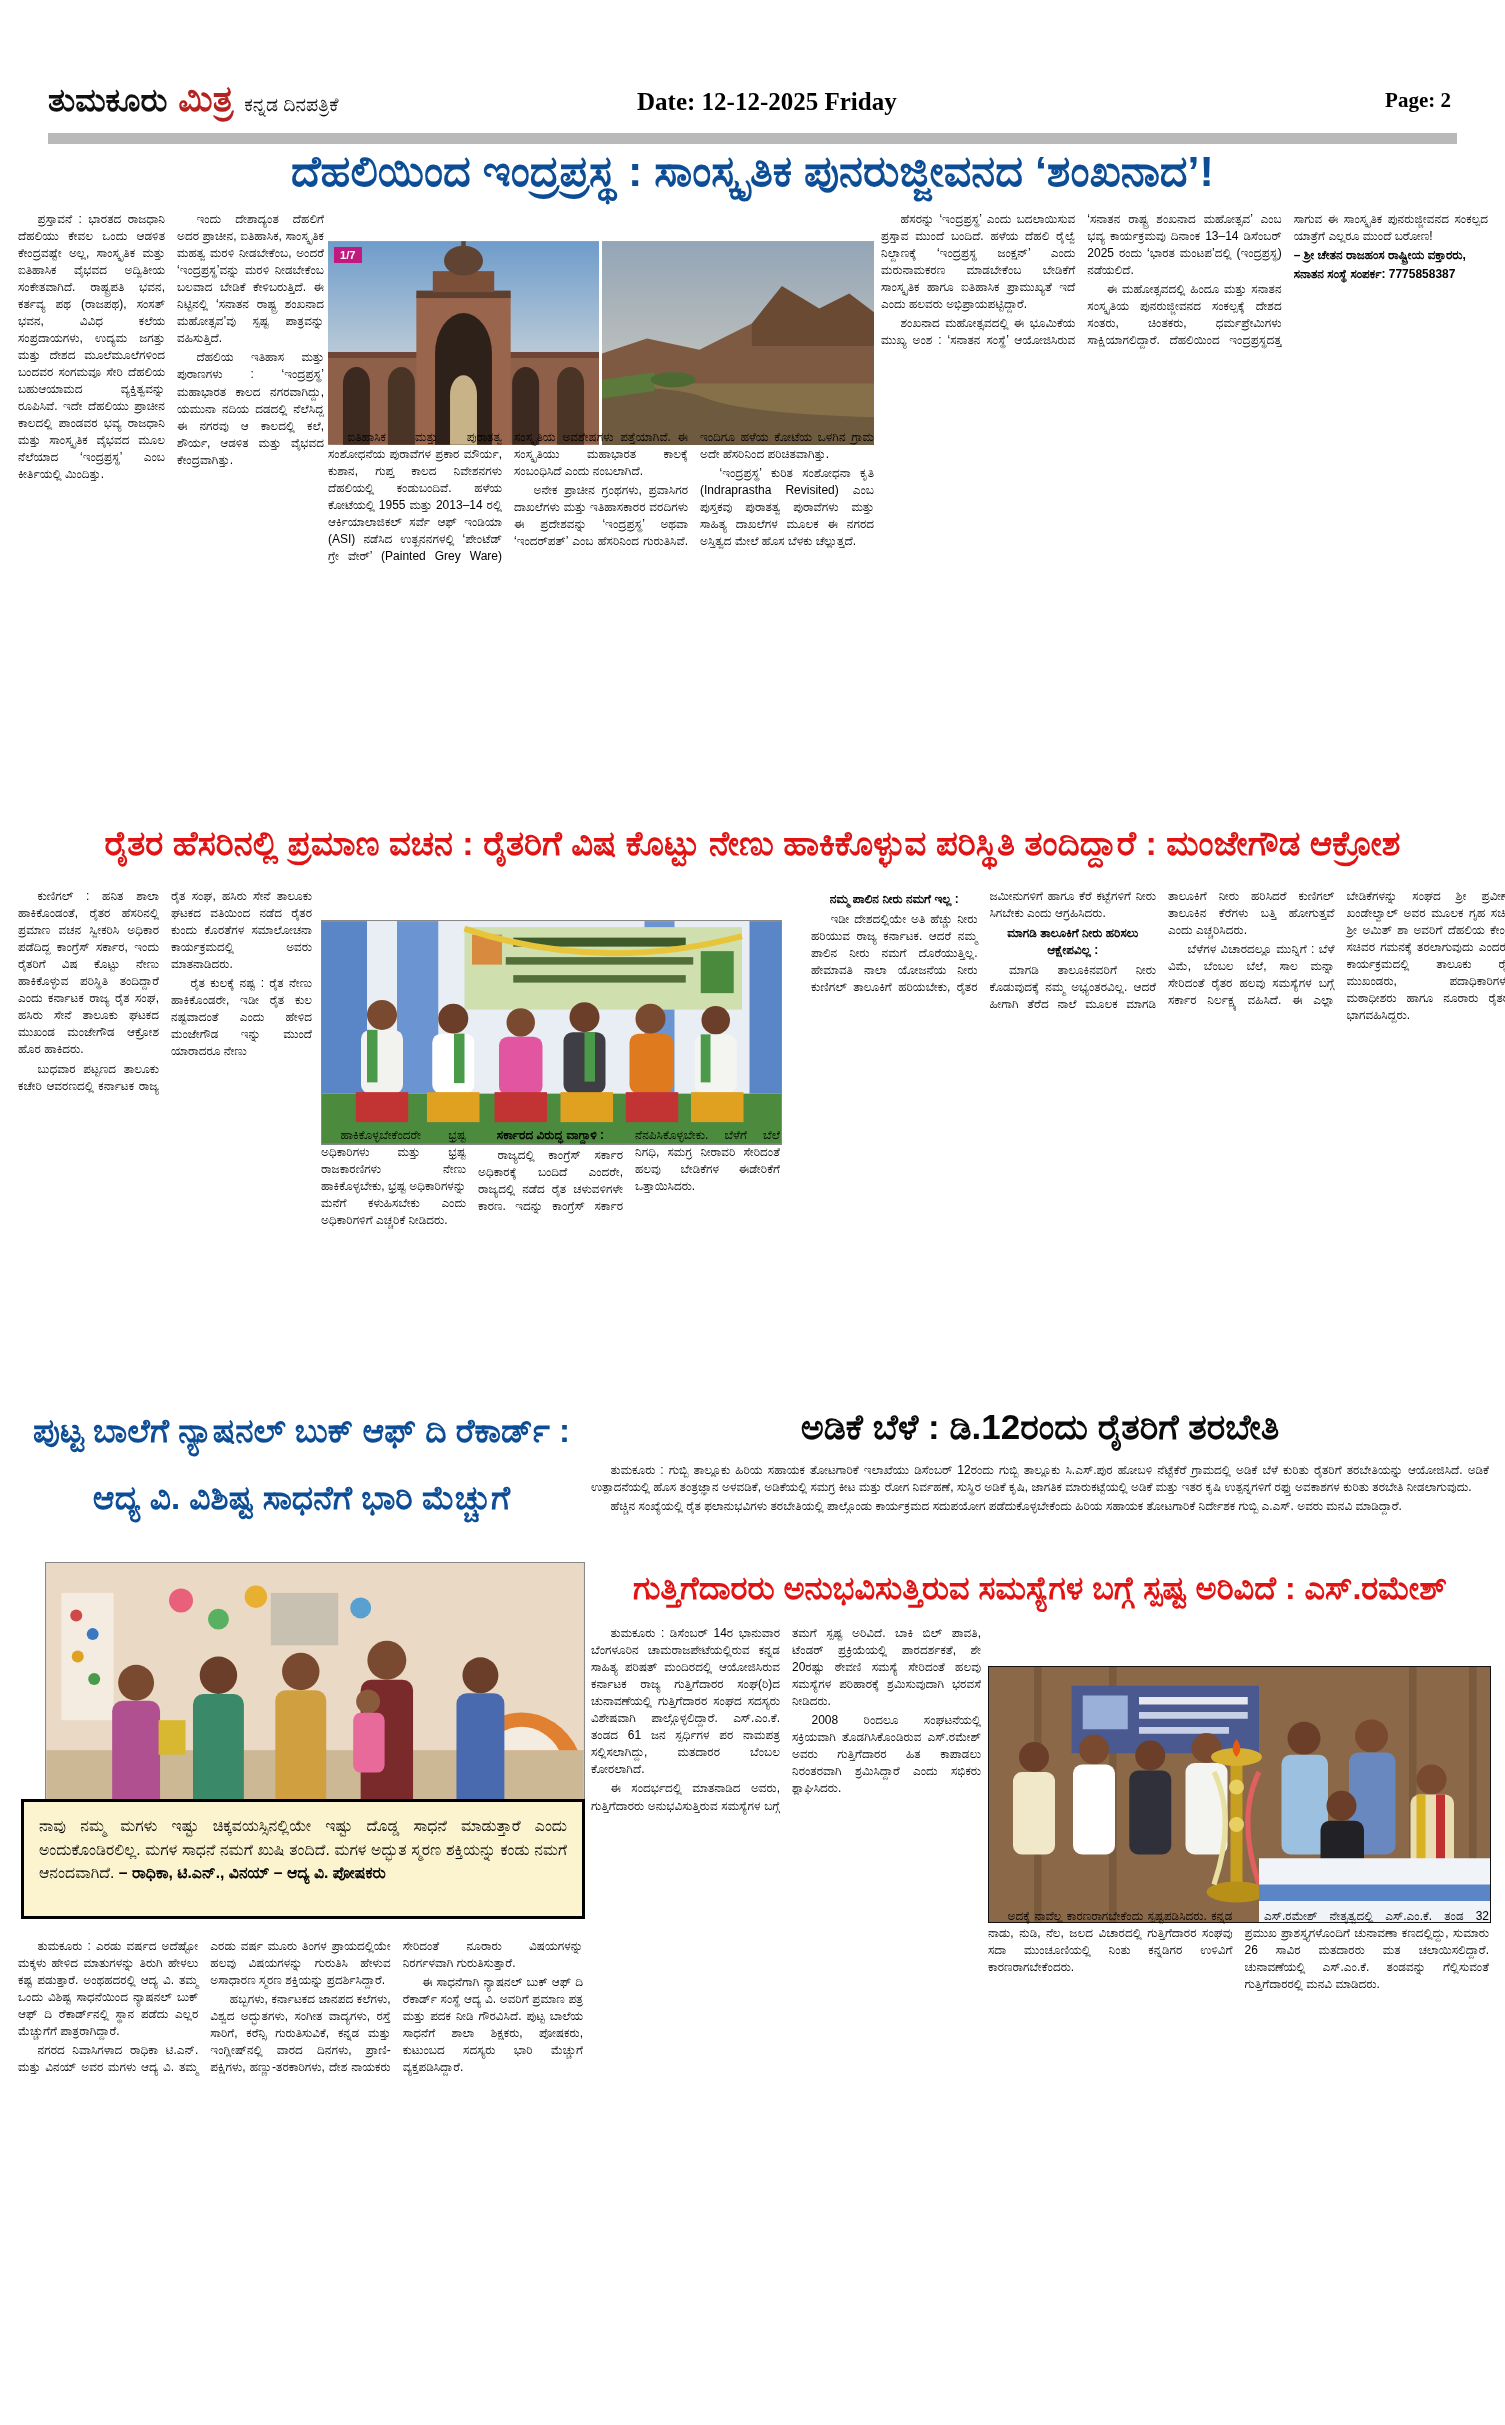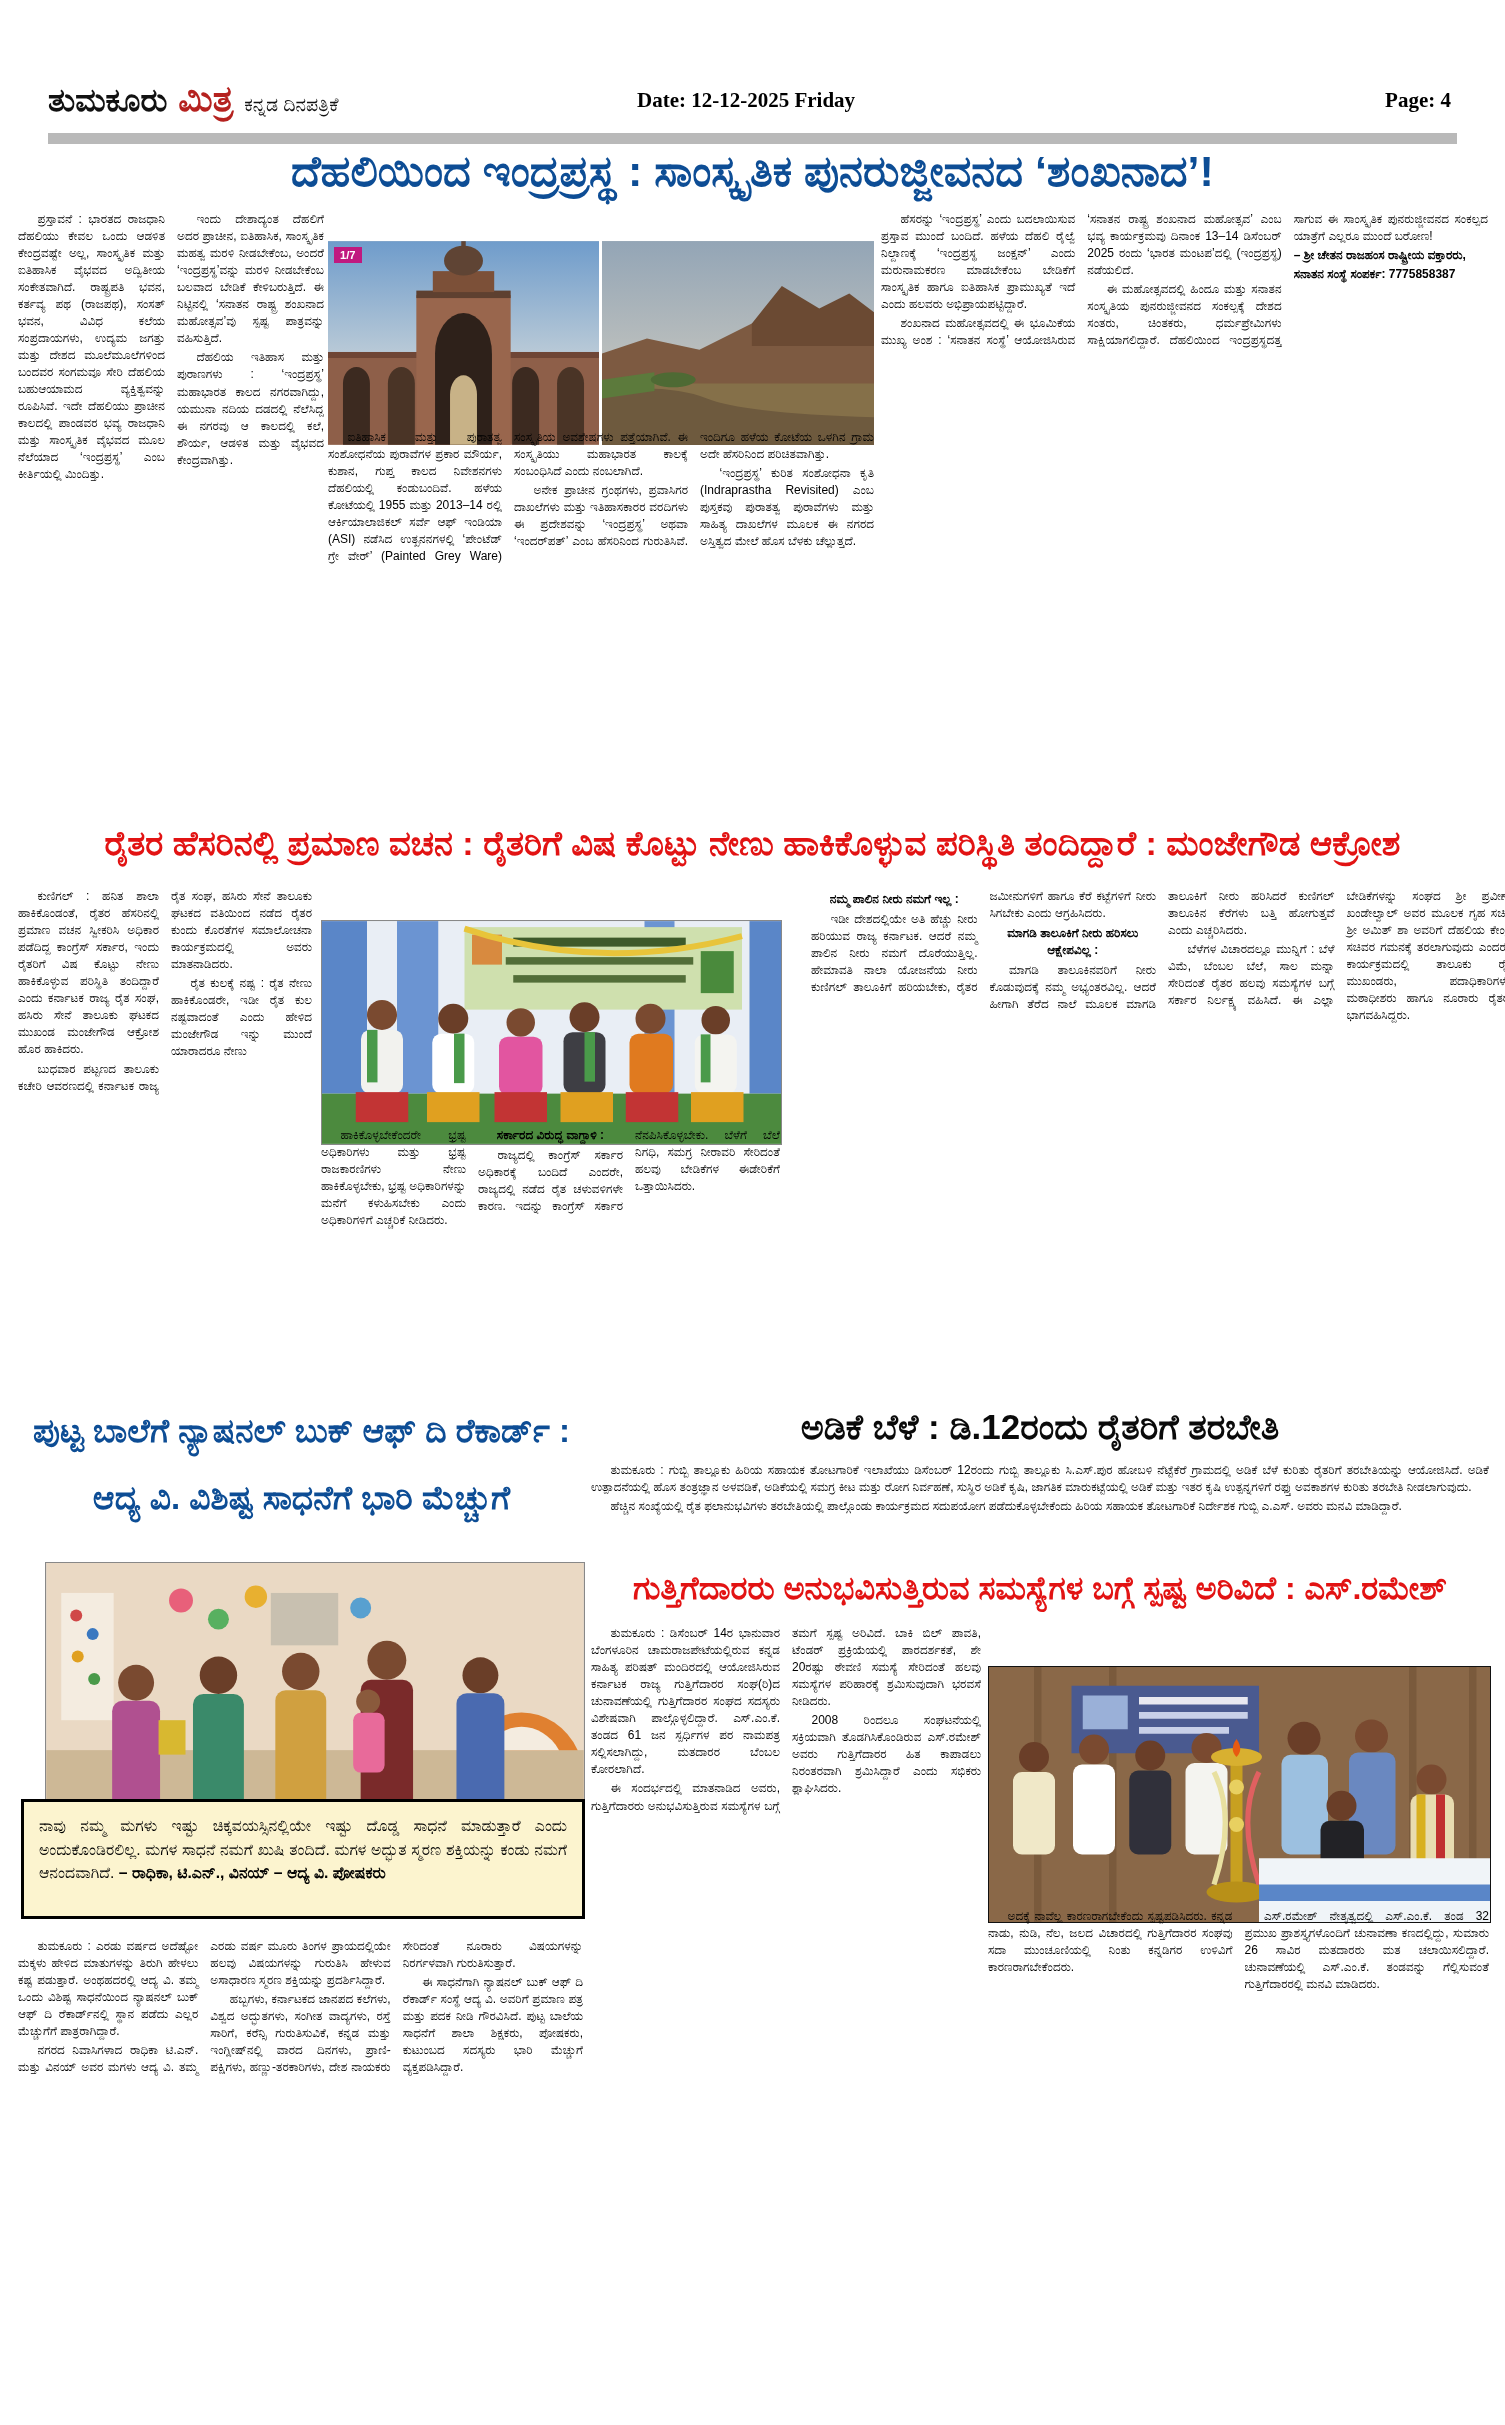--- a/index.html
+++ b/index.html
@@ -5,21 +5,21 @@
   html,body{margin:0;padding:0;background:#ffffff;}
   .page{position:relative;width:1505px;height:2426px;background:#ffffff;
         font-family:"Liberation Sans",sans-serif;color:#000;overflow:hidden;}
 
   
   .mast-logo{position:absolute;left:48px;top:78px;white-space:nowrap;}
   .mast-logo .t1{font-size:32px;font-weight:bold;color:#111;}
   .mast-logo .t2{font-size:36px;font-weight:bold;color:#b5221f;margin-left:7.5px;}
   .mast-logo .t3{font-size:19px;color:#111;margin-left:7.5px;}
   .mast-date{position:absolute;left:637px;top:88px;font-family:"Liberation Serif",serif;
-             font-size:21px;font-weight:bold;}
+             font-size:25px;font-weight:bold;}
   .mast-page{position:absolute;right:54px;top:88px;font-family:"Liberation Serif",serif;
              font-size:21px;font-weight:bold;}
   .mast-rule{position:absolute;left:48px;top:133px;width:1409px;height:11.2px;background:#b9b9b9;}
 
   
   .headline{position:absolute;text-align:center;font-weight:bold;line-height:1.08;}
   .h-a1{left:10.5px;top:148px;width:1484px;font-size:43px;color:#0d4d95;}
   .h-a2{left:10.5px;top:825px;width:1484px;font-size:34px;color:#e21313;}
   .h-a3a{left:18px;top:1413px;width:567px;font-size:33px;color:#0d4d95;}
   .h-a3b{left:18px;top:1480px;width:567px;font-size:33px;color:#0d4d95;}
@@ -65,21 +65,21 @@
 <body>
 
 <div class="page">
 
   <div class="mast-logo">
     <span class="t1">ತುಮಕೂರು</span>
     <span class="t2">ಮಿತ್ರ</span>
     <span class="t3">ಕನ್ನಡ ದಿನಪತ್ರಿಕೆ</span>
   </div>
   <div class="mast-date">Date: 12-12-2025   Friday</div>
-  <div class="mast-page">Page: 4</div>
+  <div class="mast-page">Page: 2</div>
   <div class="mast-rule"></div>
 
   <div class="headline h-a1">ದೆಹಲಿಯಿಂದ ಇಂದ್ರಪ್ರಸ್ಥ : ಸಾಂಸ್ಕೃತಿಕ ಪುನರುಜ್ಜೀವನದ ‘ಶಂಖನಾದ’!</div>
 
   <div class="cols a1-left">
       <p>ಪ್ರಸ್ತಾವನೆ : ಭಾರತದ ರಾಜಧಾನಿ ದೆಹಲಿಯು ಕೇವಲ ಒಂದು ಆಡಳಿತ ಕೇಂದ್ರವಷ್ಟೇ ಅಲ್ಲ, ಸಾಂಸ್ಕೃತಿಕ ಮತ್ತು ಐತಿಹಾಸಿಕ ವೈಭವದ ಅದ್ವಿತೀಯ ಸಂಕೇತವಾಗಿದೆ. ರಾಷ್ಟ್ರಪತಿ ಭವನ, ಕರ್ತವ್ಯ ಪಥ (ರಾಜಪಥ), ಸಂಸತ್ ಭವನ, ವಿವಿಧ ಕಲೆಯ ಸಂಪ್ರದಾಯಗಳು, ಉದ್ಯಮ ಜಗತ್ತು ಮತ್ತು ದೇಶದ ಮೂಲೆಮೂಲೆಗಳಿಂದ ಬಂದವರ ಸಂಗಮವೂ ಸೇರಿ ದೆಹಲಿಯ ಬಹುಆಯಾಮದ ವ್ಯಕ್ತಿತ್ವವನ್ನು ರೂಪಿಸಿವೆ. ಇದೇ ದೆಹಲಿಯು ಪ್ರಾಚೀನ ಕಾಲದಲ್ಲಿ ಪಾಂಡವರ ಭವ್ಯ ರಾಜಧಾನಿ ಮತ್ತು ಸಾಂಸ್ಕೃತಿಕ ವೈಭವದ ಮೂಲ ನೆಲೆಯಾದ ‘ಇಂದ್ರಪ್ರಸ್ಥ’ ಎಂಬ ಕೀರ್ತಿಯಲ್ಲಿ ಮಿಂದಿತ್ತು.</p>
       <p>ಇಂದು ದೇಶಾದ್ಯಂತ ದೆಹಲಿಗೆ ಅದರ ಪ್ರಾಚೀನ, ಐತಿಹಾಸಿಕ, ಸಾಂಸ್ಕೃತಿಕ ಮಹತ್ವ ಮರಳಿ ನೀಡಬೇಕೆಂಬ, ಅಂದರೆ ‘ಇಂದ್ರಪ್ರಸ್ಥ’ವನ್ನು ಮರಳಿ ನೀಡಬೇಕೆಂಬ ಬಲವಾದ ಬೇಡಿಕೆ ಕೇಳಿಬರುತ್ತಿದೆ. ಈ ನಿಟ್ಟಿನಲ್ಲಿ ‘ಸನಾತನ ರಾಷ್ಟ್ರ ಶಂಖನಾದ ಮಹೋತ್ಸವ’ವು ಸ್ಪಷ್ಟ ಪಾತ್ರವನ್ನು ವಹಿಸುತ್ತಿದೆ.</p>
       <p>ದೆಹಲಿಯ ಇತಿಹಾಸ ಮತ್ತು ಪುರಾಣಗಳು : ‘ಇಂದ್ರಪ್ರಸ್ಥ’ ಮಹಾಭಾರತ ಕಾಲದ ನಗರವಾಗಿದ್ದು, ಯಮುನಾ ನದಿಯ ದಡದಲ್ಲಿ ನೆಲೆಸಿದ್ದ ಈ ನಗರವು ಆ ಕಾಲದಲ್ಲಿ ಕಲೆ, ಶೌರ್ಯ, ಆಡಳಿತ ಮತ್ತು ವೈಭವದ ಕೇಂದ್ರವಾಗಿತ್ತು.</p>
     </div>
 

